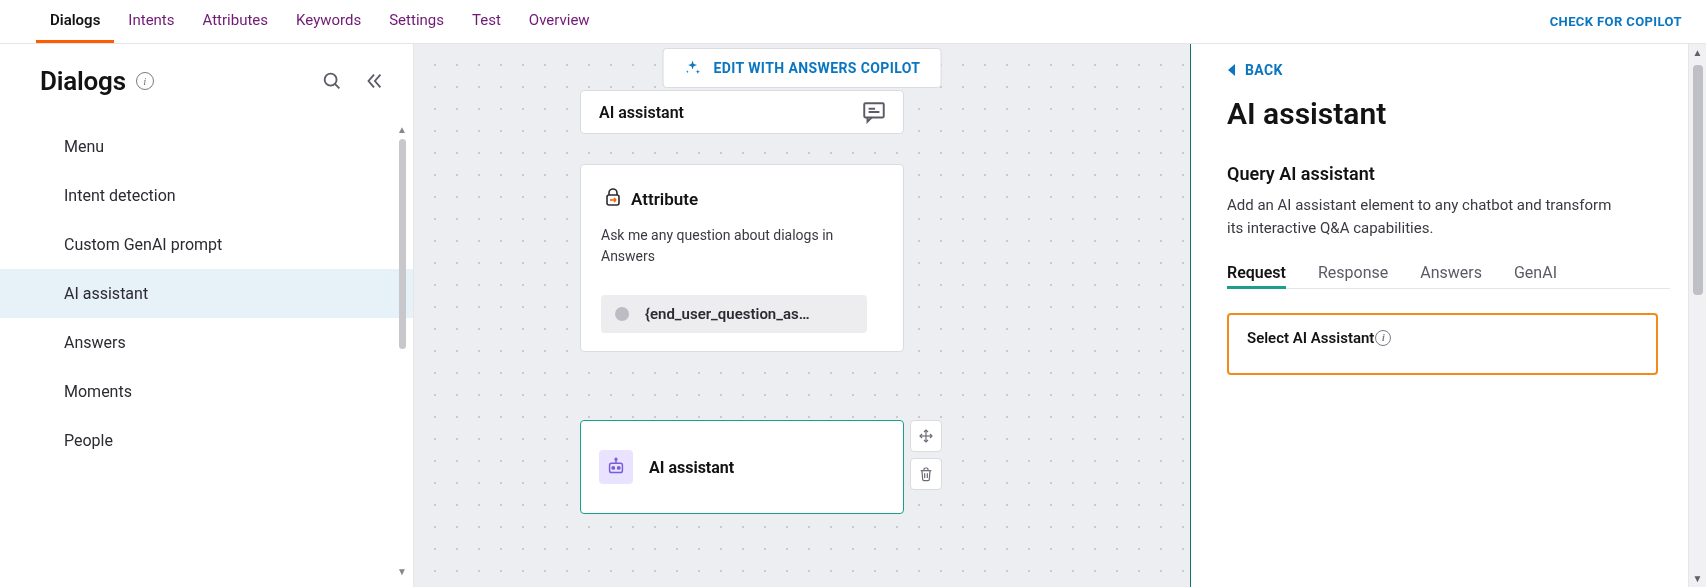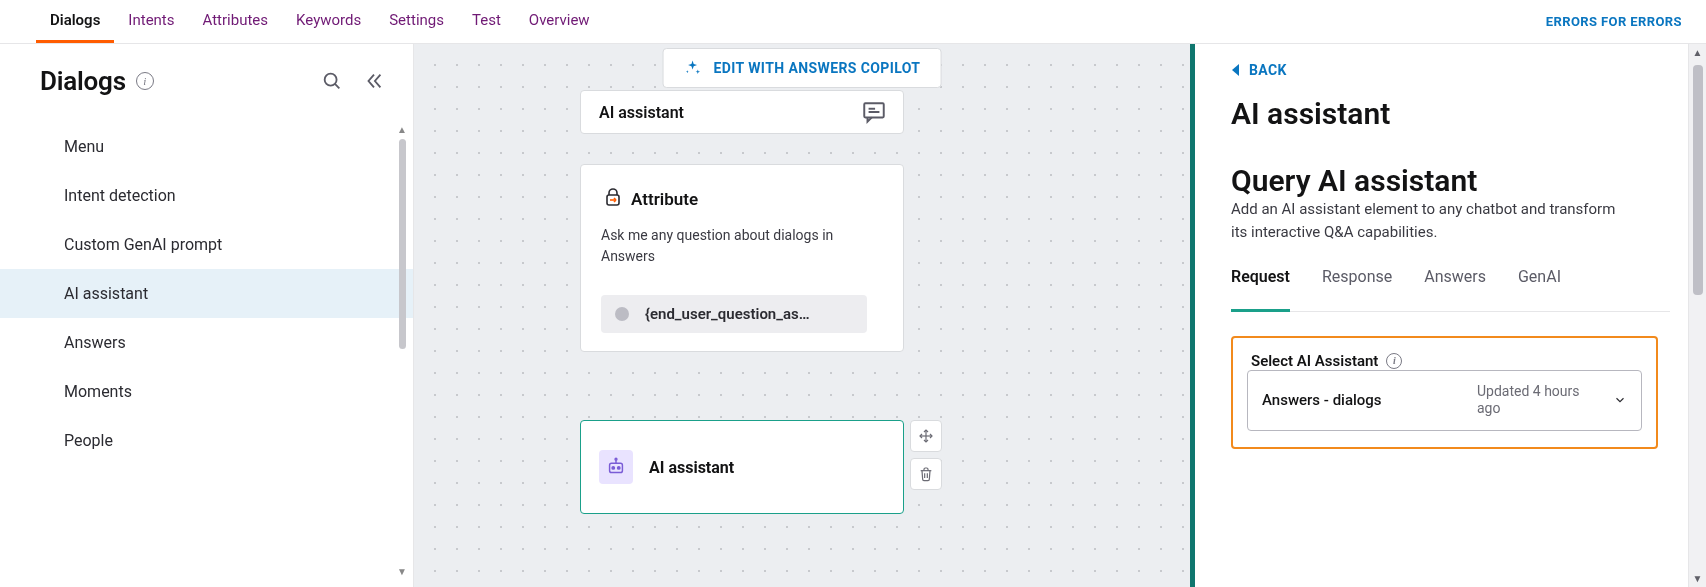--- a/index.html
+++ b/index.html
@@ -158,52 +158,52 @@
       display: flex; flex-direction: column; gap: 6px;
     }
     .side-btn {
       width: 32px; height: 32px; background: #fff; border: 1px solid #d9dbde; border-radius: 4px;
       display: flex; align-items: center; justify-content: center; color: #6b6b74; cursor: pointer;
     }
 
     
     .right-panel {
       width: 516px;
-      border-left: 5px solid #0f766e;
+      border-left: 1px solid #0f766e;
       padding: 18px 36px 0 36px;
       position: relative;
       overflow: hidden;
     }
     .right-scroll-track {
       position: absolute; right: 6px; top: 10px; bottom: 10px; width: 12px;
       display: flex; flex-direction: column; align-items: center;
     }
     .right-scroll-thumb { width: 8px; background: #8a8a93; border-radius: 4px; height: 280px; margin-top: 14px; }
     .right-scroll-arrow { color: #606068; font-size: 10px; }
 
     .back-link {
       color: #0a76c0; font-weight: 700; font-size: 14px; letter-spacing: 0.4px;
       display: flex; align-items: center; gap: 8px; margin-bottom: 18px;
     }
     .panel-title { font-size: 30px; font-weight: 600; margin-bottom: 32px; }
-    .panel-subtitle { font-size: 30px; font-weight: 600; margin-bottom: 0; }
+    .panel-subtitle { font-size: 18px; font-weight: 600; margin-bottom: 10px; }
     .panel-desc { font-size: 15px; color: #3a3a42; line-height: 1.55; margin-bottom: 22px; max-width: 400px; }
 
     .panel-tabs {
       display: flex; gap: 32px; border-bottom: 1px solid #e6e6e8;
       font-size: 16px; color: #5b5b66; margin-bottom: 24px;
     }
-    .panel-tab { padding-bottom: 23px; cursor: pointer; }
+    .panel-tab { padding-bottom: 4px; cursor: pointer; }
     .panel-tab.active { color: #131314; font-weight: 600; border-bottom: 3px solid #1aa08a; margin-bottom: -1px; }
 
     .highlight-box {
       border: 2px solid #f28a1c; border-radius: 4px;
       padding: 14px 14px 16px 14px; margin-right: 12px;
     }
-    .field-label-row { display: flex; align-items: center; gap: 8px; font-size: 15px; font-weight: 600; padding-left: 4px; }
+    .field-label-row { display: flex; align-items: center; gap: 1px; font-size: 15px; font-weight: 600; margin-bottom: 10px; padding-left: 4px; }
     .select-box {
       border: 1px solid #b7b7bf; border-radius: 4px; padding: 12px 14px;
       display: flex; align-items: center; justify-content: space-between;
     }
     .select-value { font-size: 15px; font-weight: 500; }
     .select-meta { display: flex; align-items: center; gap: 16px; color: #6b6b74; font-size: 14px; }
     .select-updated { max-width: 120px; line-height: 1.25; }
     .caret-down { color: #2b2b31; }
 
     
@@ -223,21 +223,21 @@
 <div class="top-tabs">
   <div class="top-tabs-left">
     <div class="top-tab active">Dialogs</div>
     <div class="top-tab">Intents</div>
     <div class="top-tab">Attributes</div>
     <div class="top-tab">Keywords</div>
     <div class="top-tab">Settings</div>
     <div class="top-tab">Test</div>
     <div class="top-tab">Overview</div>
   </div>
-  <div class="check-errors">ERRORS FOR ERRORS</div>
+  <div class="check-errors">CHECK FOR COPILOT</div>
 </div>
 
 <div class="cols">
 
   <div class="sidebar">
     <div class="sidebar-header">
       <div class="sidebar-title-group">
         <div class="sidebar-title">Dialogs</div>
         <span class="info-circle">i</span>
       </div>
@@ -369,31 +369,20 @@
       <div class="panel-tab">Response</div>
       <div class="panel-tab">Answers</div>
       <div class="panel-tab">GenAI</div>
     </div>
 
     <div class="highlight-box">
       <div class="field-label-row">
         <span>Select AI Assistant</span>
         <span class="info-circle" style="width:16px;height:16px;font-size:10px;">i</span>
       </div>
-      <div class="select-box">
-        <span class="select-value">Answers - dialogs</span>
-        <span class="select-meta">
-          <span class="select-updated">Updated 4 hours ago</span>
-          <span class="caret-down">
-            <svg width="14" height="14" viewBox="0 0 24 24" fill="none" stroke="#2b2b31" stroke-width="2">
-                <polyline points="6,9 12,15 18,9"></polyline>
-              </svg>
-          </span>
-        </span>
-      </div>
     </div>
 
     <div class="right-scroll-track">
       <div class="right-scroll-arrow">▲</div>
       <div class="right-scroll-thumb"></div>
       <div style="flex:1"></div>
       <div class="right-scroll-arrow">▼</div>
     </div>
   </div>
 

